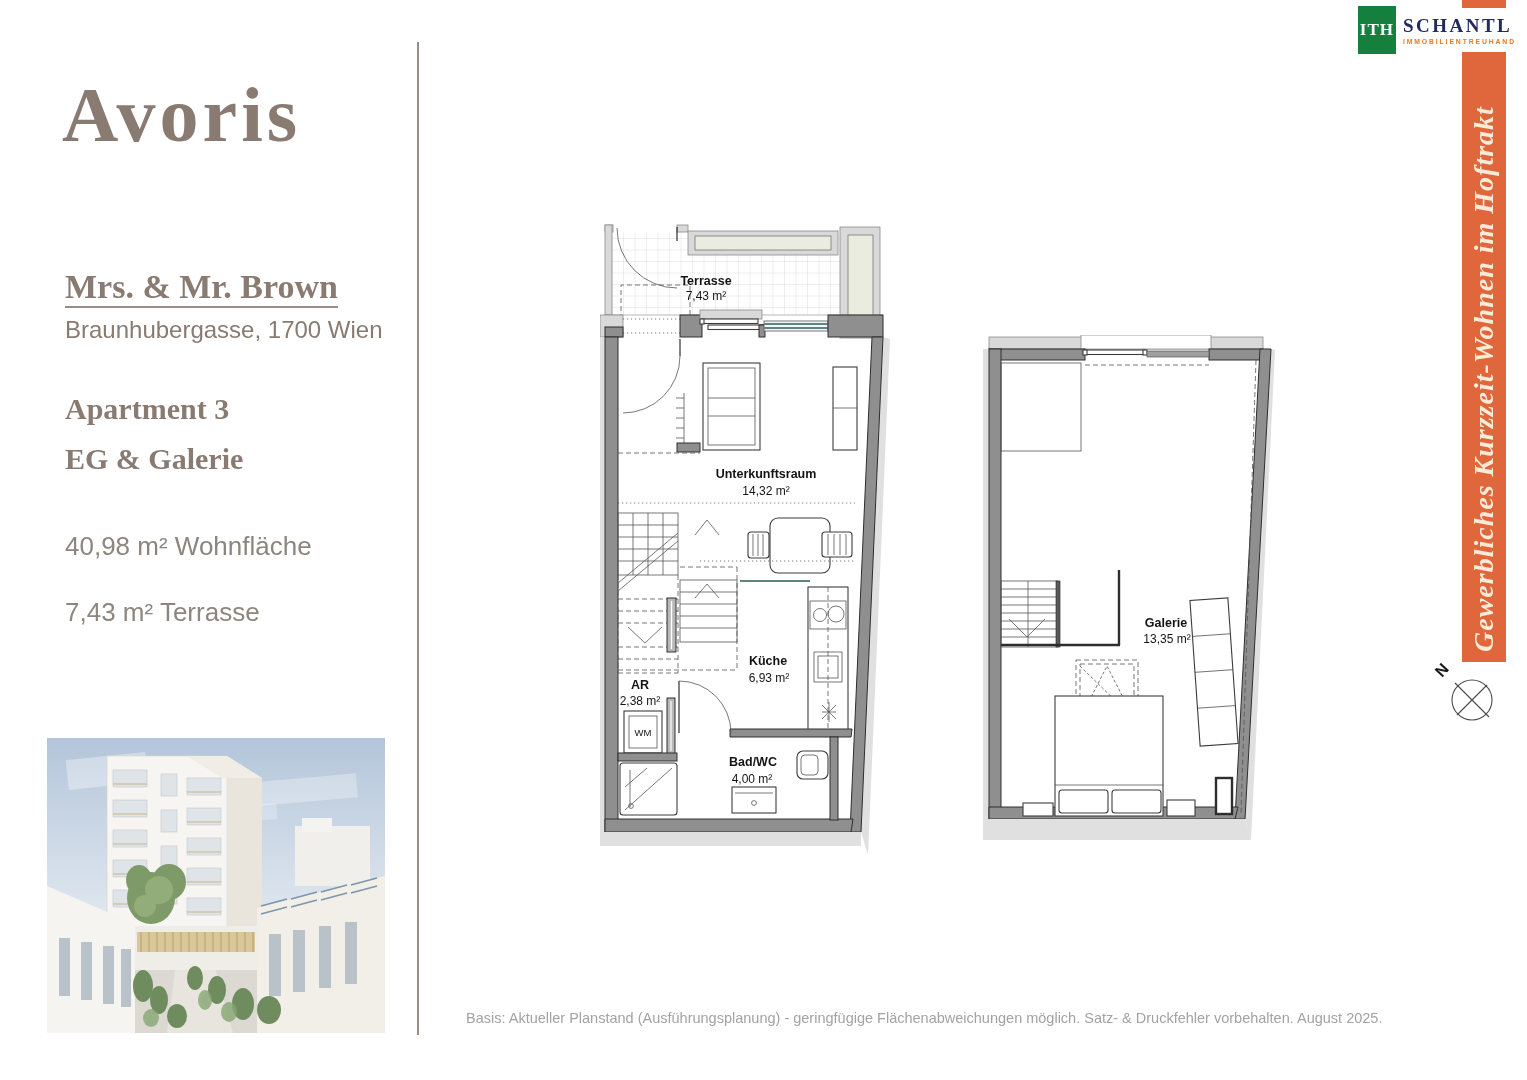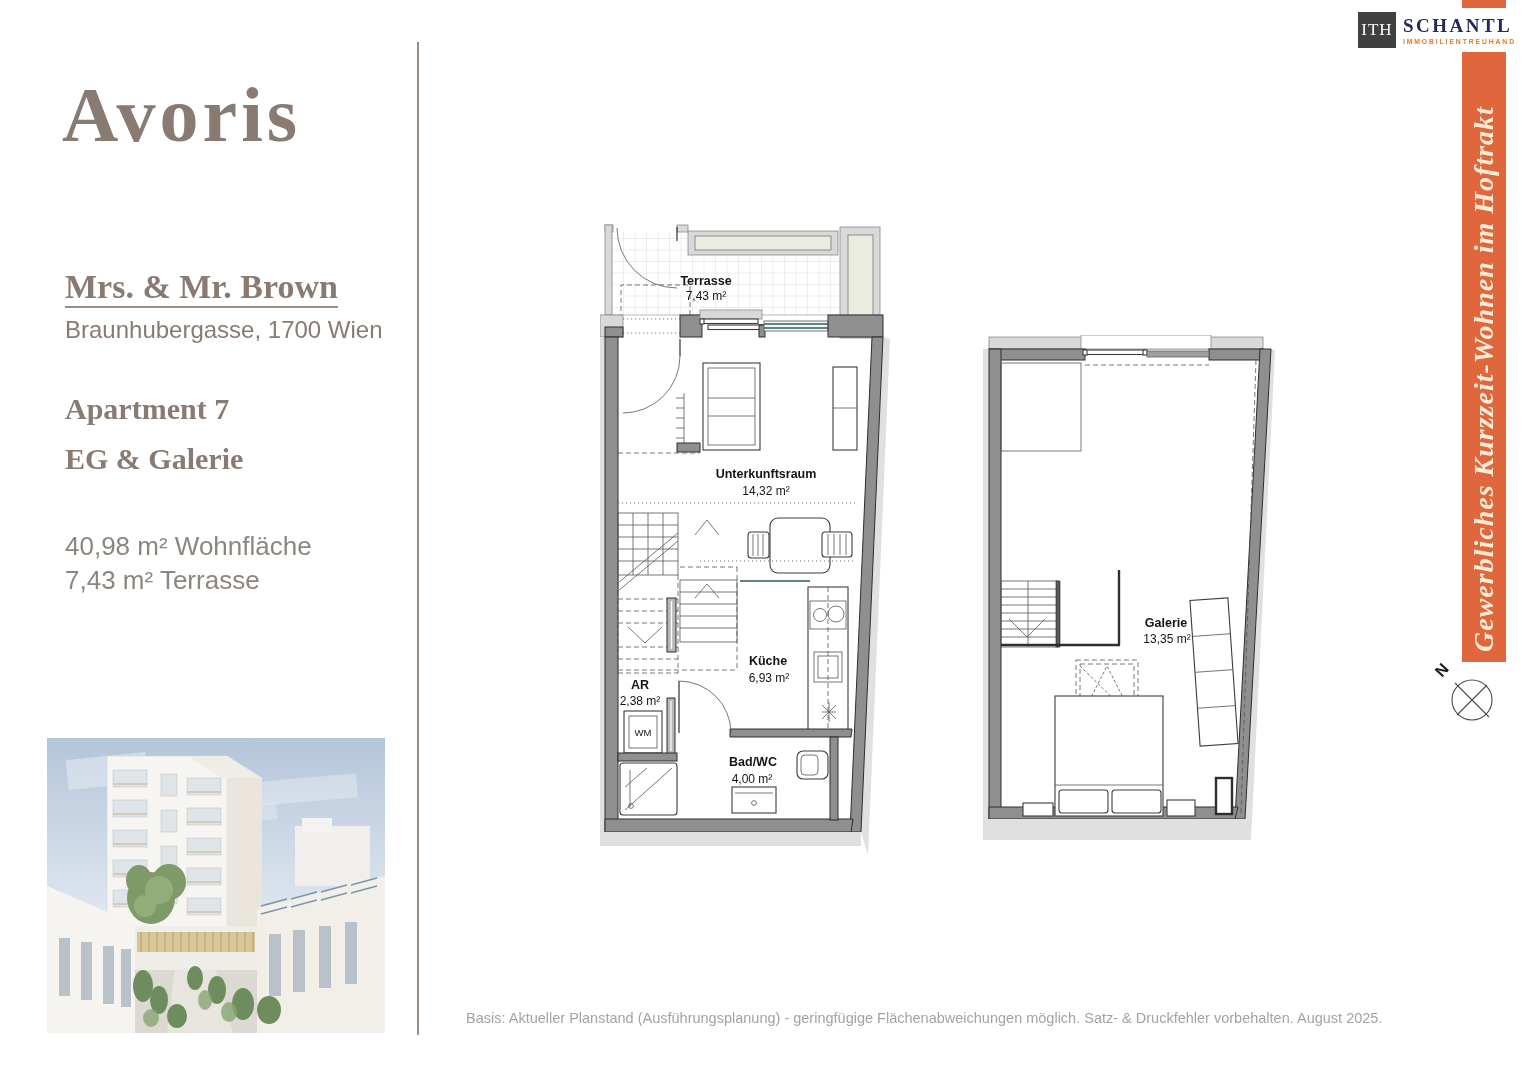--- a/index.html
+++ b/index.html
@@ -12,38 +12,38 @@
     letter-spacing:4px;color:#8a7b72;line-height:1}
   .client-title{position:absolute;left:65px;top:268px;
     font-family:"Liberation Serif",serif;font-weight:700;font-size:34px;
     color:#8a7b72;border-bottom:2px solid #9a8d84;}
   .address{position:absolute;left:65px;top:316px;font-size:24px;color:#8a7b72}
   .apartment{position:absolute;left:65px;top:392px;
     font-family:"Liberation Serif",serif;font-weight:700;font-size:30px;color:#8a7b72}
   .floors{position:absolute;left:65px;top:442px;
     font-family:"Liberation Serif",serif;font-weight:700;font-size:30px;color:#8a7b72}
   .area-line1{position:absolute;left:65px;top:531px;font-size:26px;color:#8d867f}
-  .area-line2{position:absolute;left:65px;top:565px;font-size:26px;color:#8d867f}
+  .area-line2{position:absolute;left:65px;top:597px;font-size:26px;color:#8d867f}
   .divider{position:absolute;left:417px;top:42px;width:2px;height:993px;background:#9a8d84}
 
   
   .photo{position:absolute;left:47px;top:738px;width:338px;height:295px;overflow:hidden}
 
   
   .banner{position:absolute;left:1462px;top:0;width:44px;height:662px;background:#e0663c}
   .banner-text{position:absolute;left:1462px;top:662px;width:662px;height:44px;
     transform:rotate(-90deg);transform-origin:0 0;
     font-family:"Liberation Serif",serif;font-style:italic;font-weight:700;
     font-size:28px;line-height:44px;color:#f8ecd9;letter-spacing:1px;
     padding-left:10px;white-space:nowrap;overflow:hidden;box-sizing:border-box}
   .partner{position:absolute;left:1358px;top:8px;width:158px;height:44px;
     background:#ffffff;display:flex;align-items:center;gap:7px}
-  .ith-box{width:38px;height:36px;background:#404040;color:#ffffff;
+  .ith-box{width:38px;height:48px;background:#15803d;color:#ffffff;
     display:flex;align-items:center;justify-content:center;
-    font-family:"Liberation Serif",serif;font-weight:400;font-size:17px;letter-spacing:1px}
+    font-family:"Liberation Serif",serif;font-weight:700;font-size:17px;letter-spacing:1px}
   .partner-name{font-family:"Liberation Serif",serif;font-weight:700;font-size:19px;
     letter-spacing:2.5px;color:#232a5c;line-height:1}
   .partner-sub{font-size:6.8px;font-weight:700;letter-spacing:1.9px;color:#e87a1e;margin-top:3px}
 
   
   .compass{position:absolute;left:1428px;top:650px}
 
   
   .fp{position:absolute}
   .fp text{font-family:"Liberation Sans",sans-serif}
@@ -62,21 +62,21 @@
 
   
   .disclaimer{position:absolute;left:466px;top:1010px;font-size:14.5px;color:#a3a3a3}
 </style>
 </head>
 <body>
 
 <div class="avoris-logo">Avoris</div>
 <div class="client-title">Mrs. &amp; Mr. Brown</div>
 <div class="address">Braunhubergasse, 1700 Wien</div>
-<div class="apartment">Apartment 7</div>
+<div class="apartment">Apartment 3</div>
 <div class="floors">EG &amp; Galerie</div>
 <div class="area-line1">40,98 m² Wohnfläche</div>
 <div class="area-line2">7,43 m² Terrasse</div>
 <div class="divider"></div>
 
 <div class="photo">
 <svg width="338" height="295" viewBox="0 0 338 295">
   <defs>
     <linearGradient id="sky" x1="0" y1="0" x2="0" y2="1">
       <stop offset="0" stop-color="#b4c5da"></stop>

